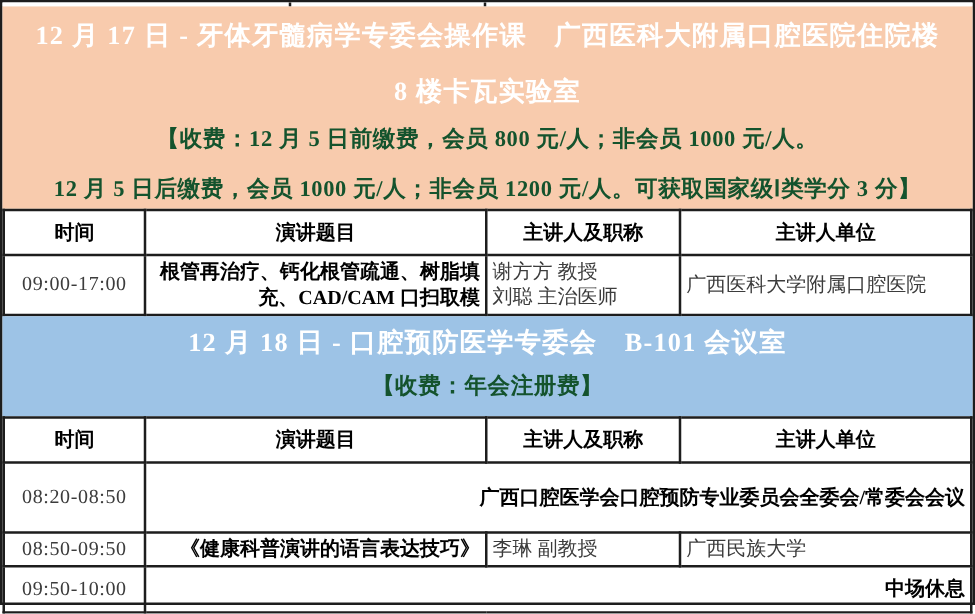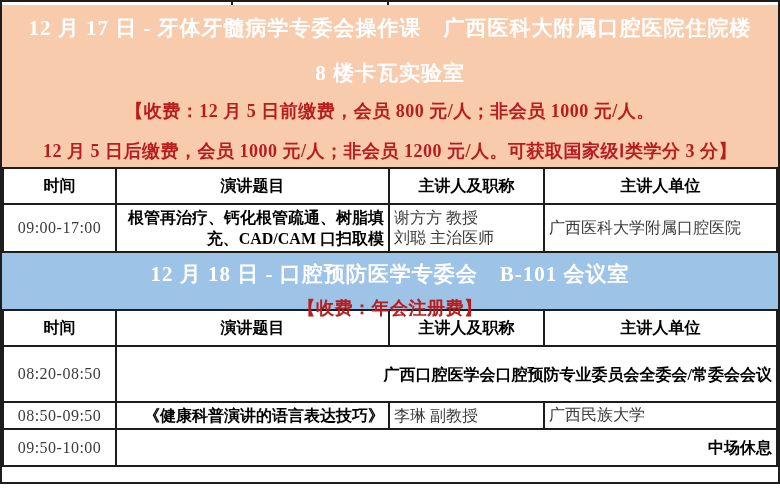--- a/index.html
+++ b/index.html
@@ -17,30 +17,30 @@
     background:#ffffff;
   }
   
   .cut-strip{height:3px;background:#ffffff;position:relative;}
   .cut-strip .tick{position:absolute;top:0;width:2px;height:100%;background:#1d1d1d;}
   .tick-a{left:229px;} .tick-b{left:385px;}
 
   
   .band{display:flex;flex-direction:column;align-items:center;text-align:center;}
   .band-day1{background:#f8cbad;height:162px;justify-content:flex-start;}
-  .band-day2{background:#9dc3e6;height:56px;}
+  .band-day2{background:#9dc3e6;height:80px;}
   .band-title{
     color:#ffffff;font-weight:bold;font-size:21px;line-height:24px;
     letter-spacing:1px;white-space:pre-wrap;
   }
   .band-day1 .line1{margin-top:11px;}
   .band-day1 .line2{margin-top:21px;}
   .band-day2 .line1{margin-top:9px;}
   .fee{
-    color:#b91c1c;font-weight:bold;font-size:18px;line-height:21px;
+    color:#14532d;font-weight:bold;font-size:18px;line-height:21px;
     letter-spacing:0.5px;white-space:pre-wrap;
   }
   .band-day1 .fee1{margin-top:16px;}
   .band-day1 .fee2{margin-top:19px;}
   .band-day2 .fee1{margin-top:12px;}
 
   
   table.sched{
     width:100%;border-collapse:collapse;table-layout:fixed;
     border-top:2px solid #1d1d1d;border-bottom:2px solid #1d1d1d;

